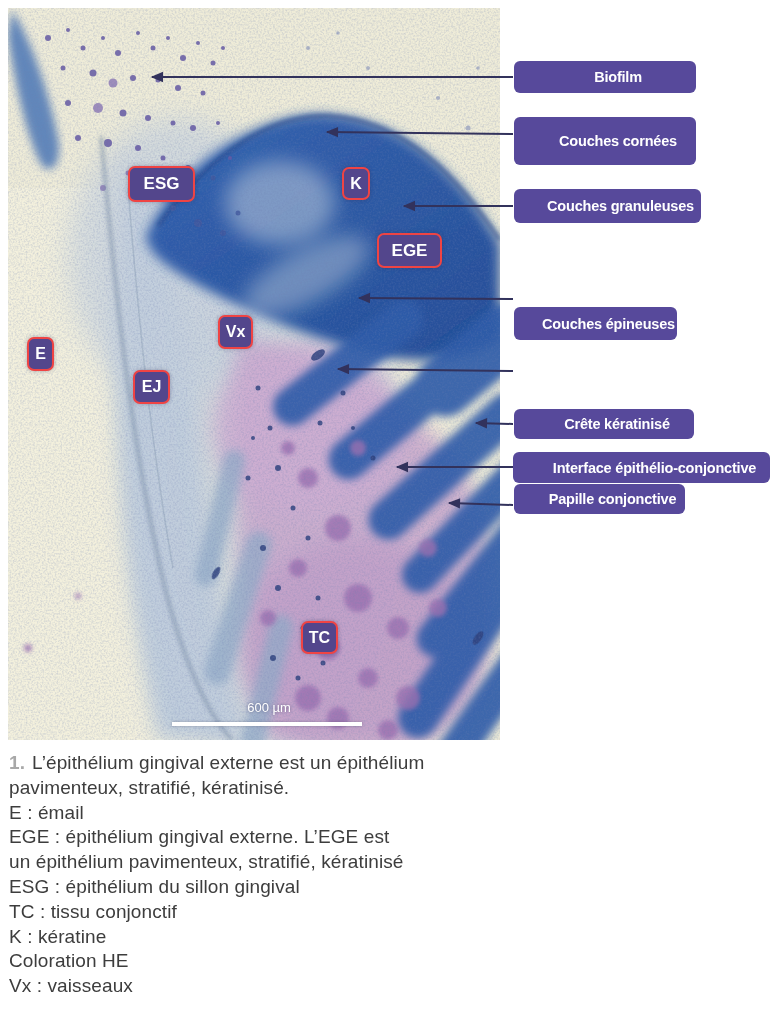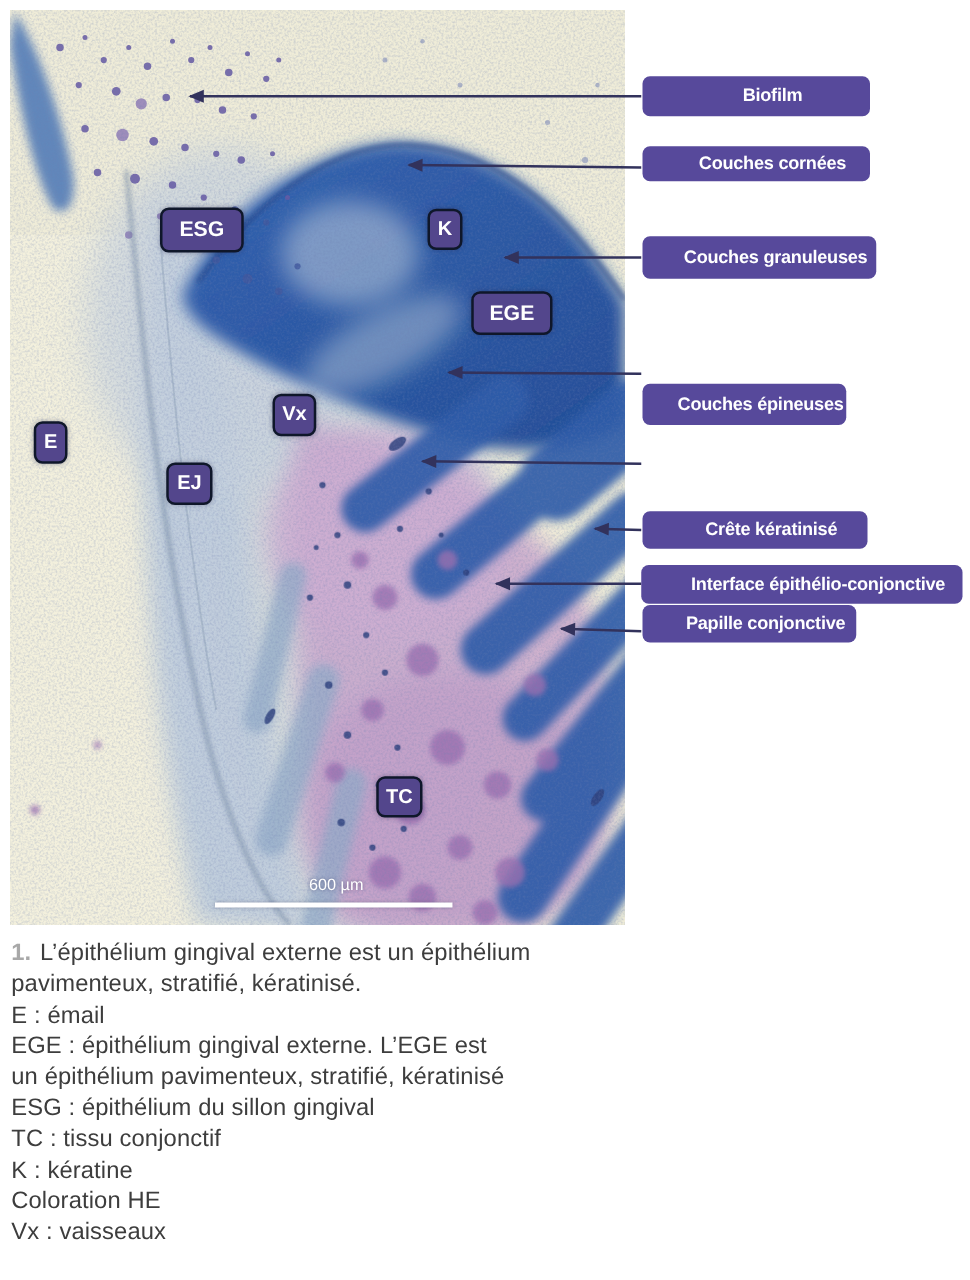--- a/index.html
+++ b/index.html
@@ -15,21 +15,21 @@
   #arrows{position:absolute;left:0;top:0;width:776px;height:740px;pointer-events:none;z-index:5;}
 
   
   .ann{position:absolute;z-index:6;background:#57499b;color:#ffffff;
        display:flex;align-items:center;justify-content:center;
        font-size:14.5px;font-weight:bold;letter-spacing:-0.2px;
        border-radius:6px;box-sizing:border-box;white-space:nowrap;padding-left:26px;}
 
   
   .marker{position:absolute;z-index:6;background:#53468c;color:#ffffff;
-          border:2px solid #0f172a;border-radius:7px;box-sizing:border-box;
+          border:2px solid #ef4444;border-radius:7px;box-sizing:border-box;
           display:flex;align-items:center;justify-content:center;
           font-size:16px;font-weight:bold;box-shadow:0 0 4px rgba(40,40,80,.35);}
 
   
   #scalebar-line{position:absolute;left:172px;top:722px;width:190px;height:4px;
                  background:#ffffff;z-index:6;box-shadow:0 0 3px rgba(60,60,90,.4);}
   #scalebar-label{position:absolute;left:214px;top:700px;width:110px;z-index:6;
                   color:#ffffff;font-size:13px;font-weight:normal;text-align:center;
                   text-shadow:0 0 3px rgba(50,50,90,.6);}
 
@@ -240,21 +240,21 @@
       <path d="M513,206 L404,206" marker-end="url(#ah)"></path>
       <path d="M513,299 L359,298" marker-end="url(#ah)"></path>
       <path d="M513,371 L338,369" marker-end="url(#ah)"></path>
       <path d="M513,424 L476,423" marker-end="url(#ah)"></path>
       <path d="M513,467 L397,467" marker-end="url(#ah)"></path>
       <path d="M513,505 L449,503" marker-end="url(#ah)"></path>
     </g>
   </svg>
 
   <div class="ann" style="left:514px;top:61px;width:182px;height:32px;">Biofilm</div>
-  <div class="ann" style="left:514px;top:117px;width:182px;height:28px;">Couches cornées</div>
+  <div class="ann" style="left:514px;top:117px;width:182px;height:48px;">Couches cornées</div>
   <div class="ann" style="left:514px;top:189px;width:187px;height:34px;">Couches granuleuses</div>
   <div class="ann" style="left:514px;top:283px;width:163px;height:33px;margin-top:24px;">Couches épineuses</div>
   <div class="ann" style="left:514px;top:409px;width:180px;height:30px;">Crête kératinisé</div>
   <div class="ann" style="left:513px;top:452px;width:257px;height:31px;">Interface épithélio-conjonctive</div>
   <div class="ann" style="left:514px;top:484px;width:171px;height:30px;">Papille conjonctive</div>
 
   <div class="marker" style="left:128px;top:166px;width:67px;height:36px;font-size:17px;">ESG</div>
   <div class="marker" style="left:342px;top:167px;width:28px;height:33px;">K</div>
   <div class="marker" style="left:377px;top:233px;width:65px;height:35px;font-size:17px;">EGE</div>
   <div class="marker" style="left:218px;top:315px;width:35px;height:34px;">Vx</div>

